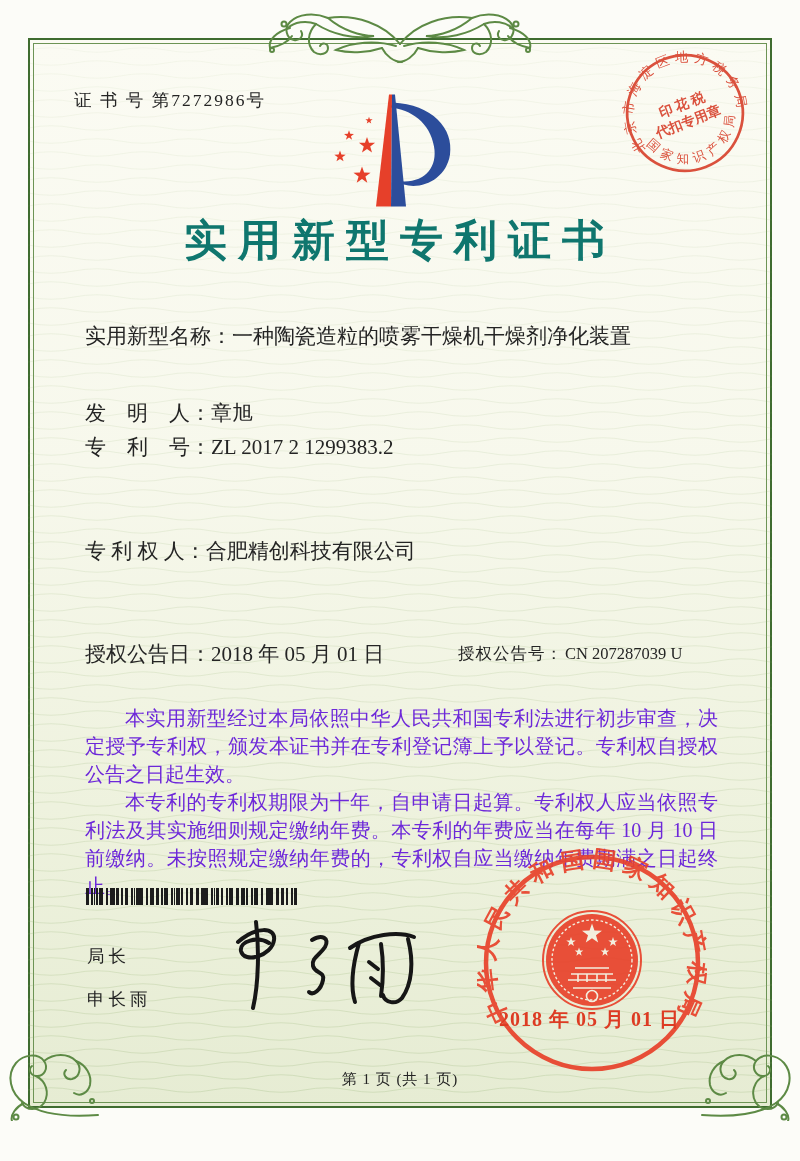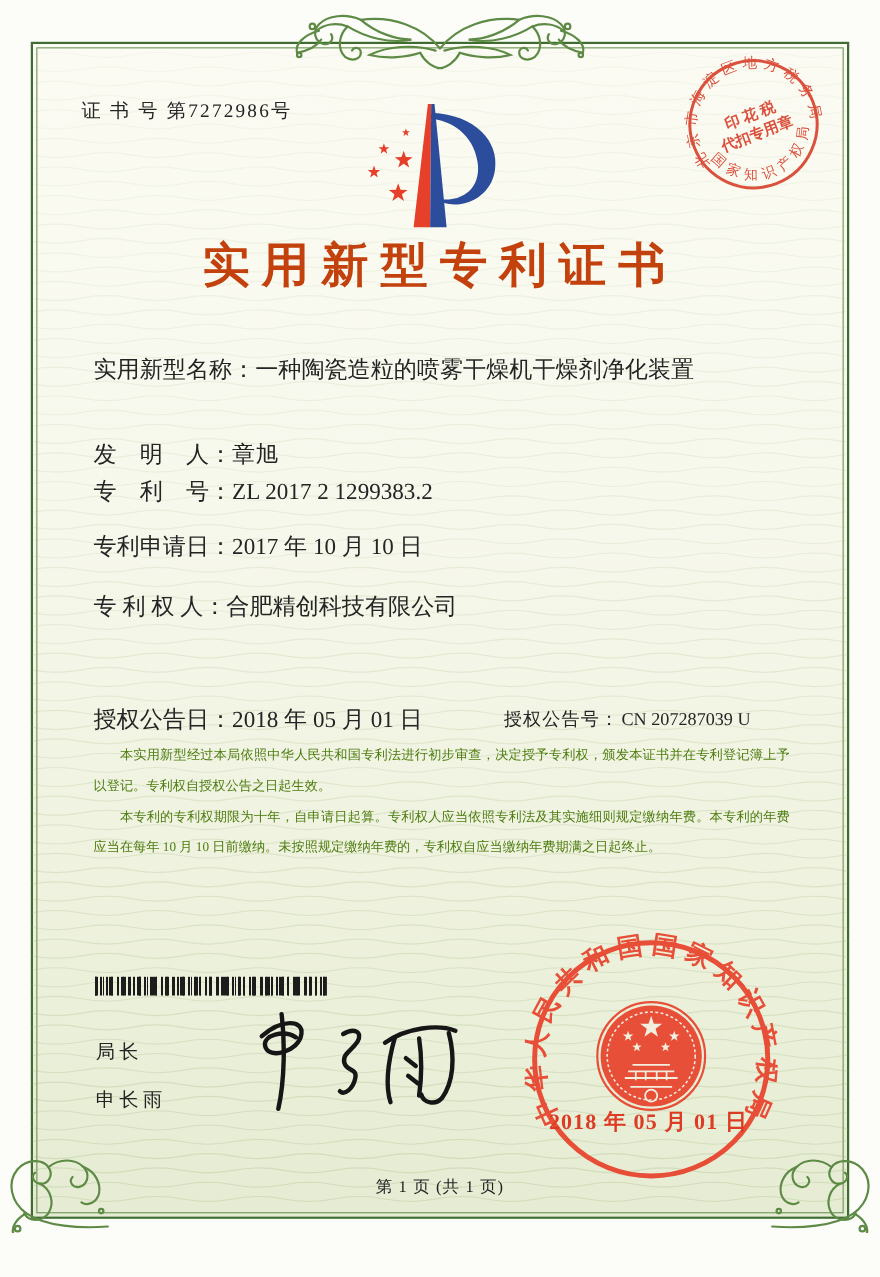--- a/index.html
+++ b/index.html
@@ -23,40 +23,40 @@
   #waves{position:absolute;left:28px;top:38px;width:744px;height:1070px;pointer-events:none;}
   .ornament-top{position:absolute;left:258px;top:6px;width:284px;height:62px;}
   .corner-fl{position:absolute;width:100px;height:70px;bottom:40px;}
   .corner-fl.left{left:2px;}
   .corner-fl.right{right:2px;transform:scaleX(-1);}
   
   .cert-no{position:absolute;left:74px;top:88px;font-size:17.5px;letter-spacing:2px;}
   .logo{position:absolute;left:300px;top:90px;width:200px;height:126px;}
   .title{
     position:absolute;left:0;top:212px;width:800px;text-align:center;
-    font-size:43px;font-weight:600;letter-spacing:11px;color:#c2410c;
+    font-size:43px;font-weight:600;letter-spacing:11px;color:#0f766e;
   }
   
   .tax-stamp{
     position:absolute;left:622px;top:50px;width:126px;height:126px;
     transform:rotate(-21deg);opacity:.92;
   }
   
   .frow{position:absolute;left:85px;display:flex;font-size:21px;line-height:24px;}
   .flabel{white-space:pre;display:inline-block;min-width:113px;}
   .fvalue{white-space:pre-line;display:inline-block;}
   .r1{top:324px;} .r2{top:382px;margin-top:19px;} .r3{top:435px;} .r4{top:485px;}
   .r5{top:539px;} .r6{top:584px;} .r7{top:642px;}
   .r6 .fvalue{width:452px;}
   .grant-no{position:absolute;left:458px;top:642px;display:flex;font-size:16.5px;line-height:24px;}
   .grant-no .flabel{min-width:0;letter-spacing:1px;margin-right:2px;}
   
   .body-text{
-    position:absolute;left:85px;top:672px;width:633px;
-    font-size:12px;line-height:28px;text-align:justify;color:#4d7c0f;
+    position:absolute;left:85px;top:704px;width:633px;
+    font-size:20px;line-height:28px;text-align:justify;color:#6d28d9;
   }
   .body-text p{margin:0;text-indent:2em;}
   
   .barcode{
     position:absolute;left:86px;top:888px;width:211px;height:17px;
     background-image:
       repeating-linear-gradient(90deg,#1c1c1c 0 2px,transparent 2px 5px),
       repeating-linear-gradient(90deg,#1c1c1c 0 1px,transparent 1px 8px),
       repeating-linear-gradient(90deg,#1c1c1c 0 3px,transparent 3px 13px);
   }
@@ -249,24 +249,20 @@
     <span class="fvalue">一种陶瓷造粒的喷雾干燥机干燥剂净化装置</span>
   </div>
   <div class="frow r2">
     <span class="flabel">发　明　人：</span>
     <span class="fvalue">章旭</span>
   </div>
   <div class="frow r3">
     <span class="flabel">专　利　号：</span>
     <span class="fvalue">ZL 2017 2 1299383.2</span>
   </div>
-  <div class="frow r4">
-    <span class="flabel">专利申请日：</span>
-    <span class="fvalue">2017 年 10 月 10 日</span>
-  </div>
   <div class="frow r5">
     <span class="flabel">专 利 权 人：</span>
     <span class="fvalue">合肥精创科技有限公司</span>
   </div>
   <div class="frow r7">
     <span class="flabel">授权公告日：</span>
     <span class="fvalue">2018 年 05 月 01 日</span>
   </div>
   <div class="grant-no">
     <span class="flabel">授权公告号：</span>

